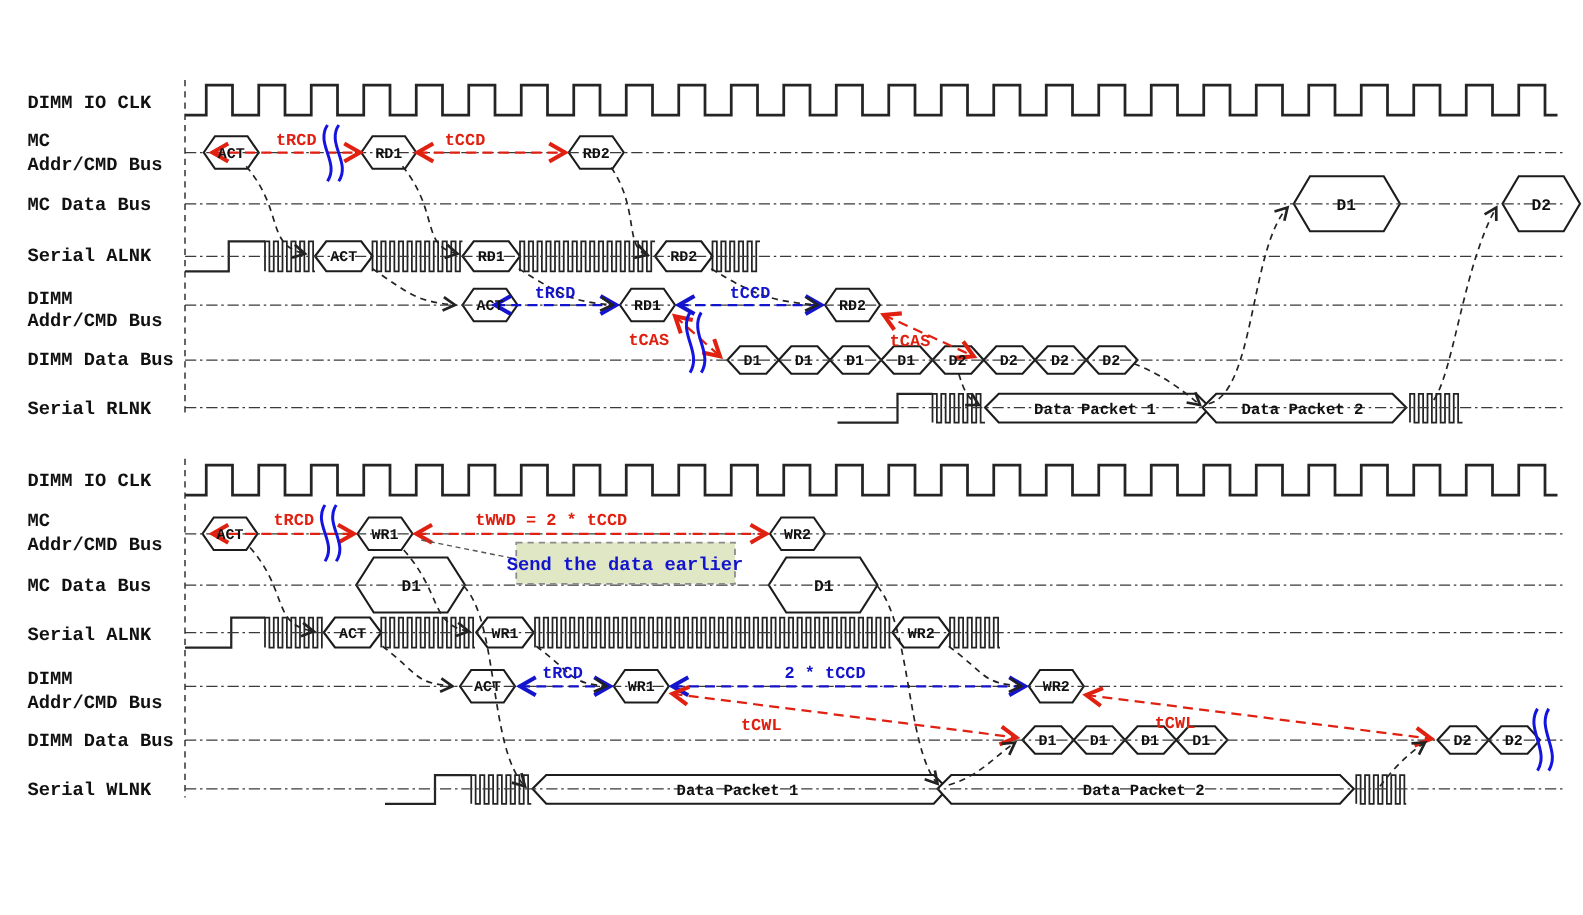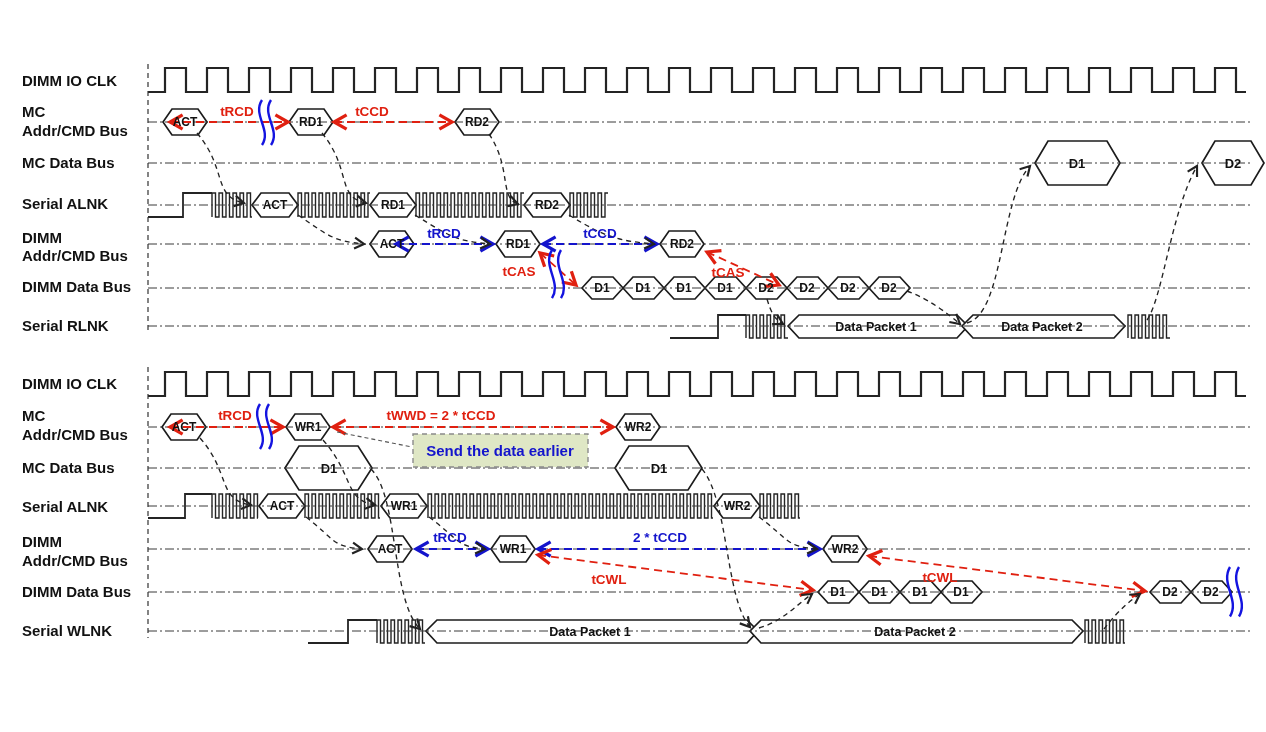--- a/index.html
+++ b/index.html
@@ -1,16 +1,16 @@
 <!DOCTYPE html>
 <html><head>
 <meta charset="utf-8">
 <style>
   html,body{margin:0;padding:0;background:#fff;}
-  #stage{position:relative;width:1266px;height:732px;background:#fff;font-family:Liberation Sans, sans-serif;}
+  #stage{position:relative;width:1266px;height:732px;background:#fff;font-family:Liberation Mono, monospace;}
   svg{position:absolute;left:0;top:0;}
   .bl{stroke:#3a3a3a;stroke-width:1;fill:none;stroke-dasharray:9 3 2 3;}
   .vln{stroke:#333;stroke-width:1.2;fill:none;stroke-dasharray:5 4;}
   .wave{stroke:#242424;stroke-width:2.2;fill:none;}
   .burst{stroke:#242424;stroke-width:1.4;fill:none;}
   .sw{stroke:#242424;stroke-width:1.8;fill:none;}
   .hx{fill:#fff;stroke:#1c1c1c;stroke-width:1.7;}
   .fa{stroke:#222;stroke-width:1.35;fill:none;stroke-dasharray:5 4;}
   .tr{stroke:#e02010;stroke-width:1.8;fill:none;stroke-dasharray:8 5;}
   .tb{stroke:#1414cc;stroke-width:1.8;fill:none;stroke-dasharray:8 5;}

